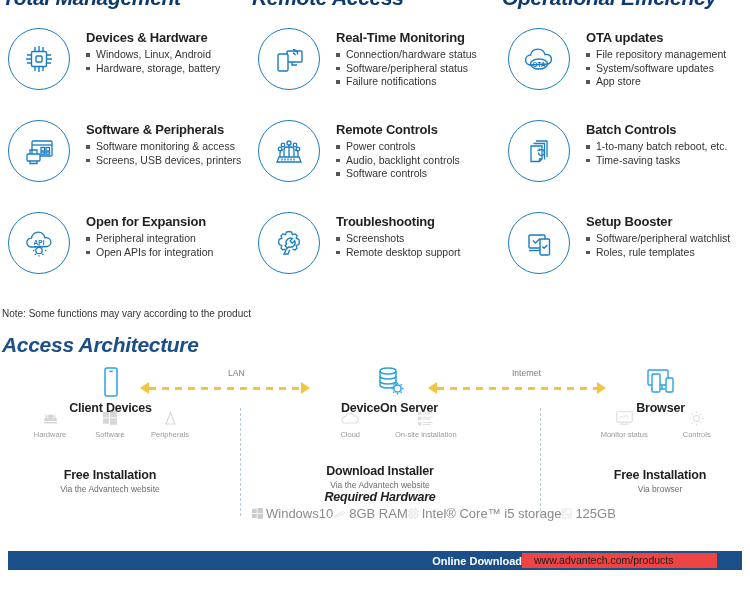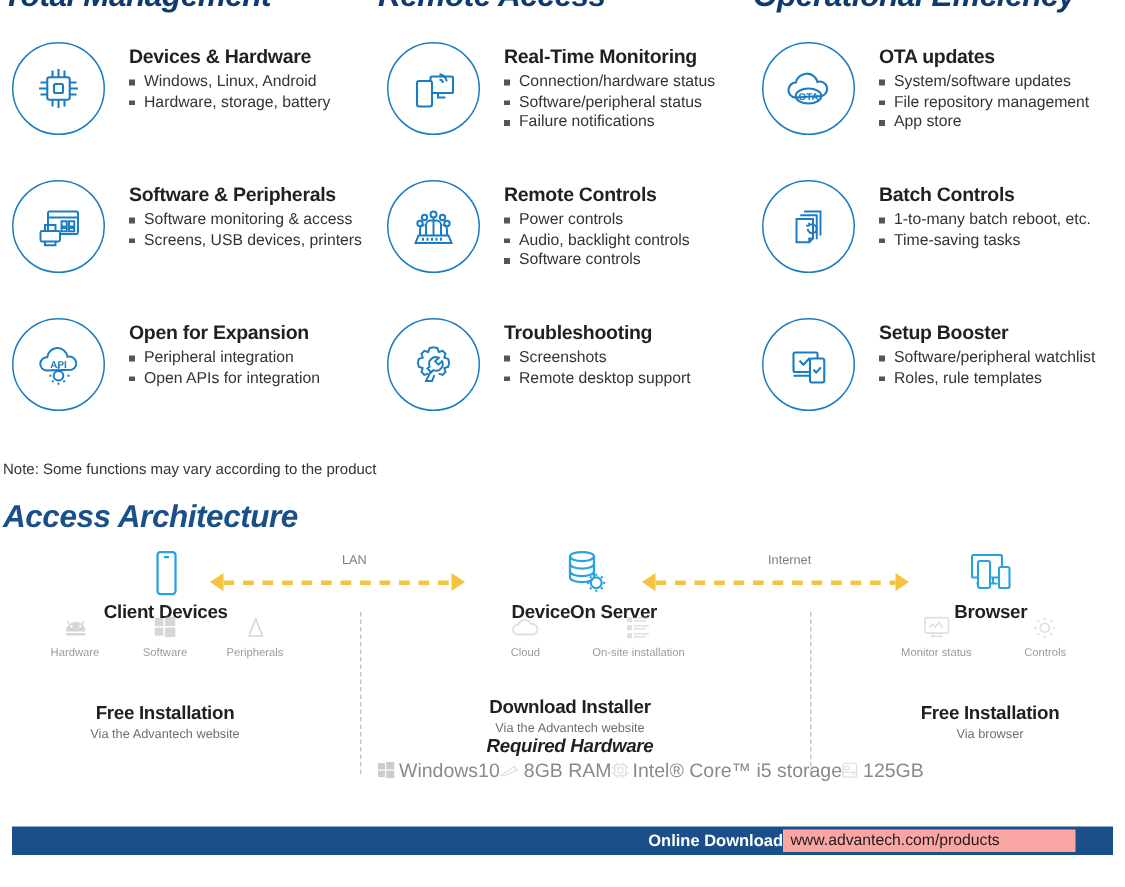--- a/index.html
+++ b/index.html
@@ -137,23 +137,23 @@
   .footer{
     position:absolute;left:8px;top:551px;width:734px;height:19px;
     background:#1a4f8a;
     display:flex;align-items:center;justify-content:flex-end;
   }
   .footer .dl{
     font-size:11px;font-weight:bold;color:#ffffff;
     margin-right:0;white-space:nowrap;
   }
   .footer .urlbox{
-    background:#fca5a5;color:#1d1d1d;font-size:10.5px;
+    background:#ef4444;color:#1d1d1d;font-size:10.5px;
     height:15px;line-height:15px;width:195px;margin-right:25px;
-    padding-left:5px;box-sizing:border-box;white-space:nowrap;
+    padding-left:12px;box-sizing:border-box;white-space:nowrap;
   }
 </style>
 </head>
 <body>
 
 <div class="page">
 
   <div class="headings">
     <div class="col-head c1">Total Management</div>
     <div class="col-head c2">Remote Access</div>
@@ -204,22 +204,22 @@
         <div class="icon-circle">
           <svg width="38" height="34" viewBox="0 0 38 34" fill="none" stroke="#1a7cc2" stroke-width="1.4">
             <path d="M10 23a5 5 0 01.6-9.96A7.4 7.4 0 0125 12.6a4.9 4.9 0 013 9.4z"></path>
             <ellipse cx="19" cy="22" rx="8.5" ry="5"></ellipse>
             <text x="19" y="24.6" font-size="6.5" fill="#1a7cc2" stroke="none" text-anchor="middle" font-family="Liberation Sans, sans-serif" font-weight="bold">OTA</text>
           </svg>
         </div>
         <div class="ftext">
           <div class="ftitle">OTA updates</div>
           <ul class="flist">
+            <li>File repository management</li>
             <li>System/software updates</li>
-            <li>File repository management</li>
             <li>App store</li>
           </ul>
         </div>
       </div>
     </div>
 
     <div class="frow">
 
       <div class="fcell c1">
         <div class="icon-circle">

